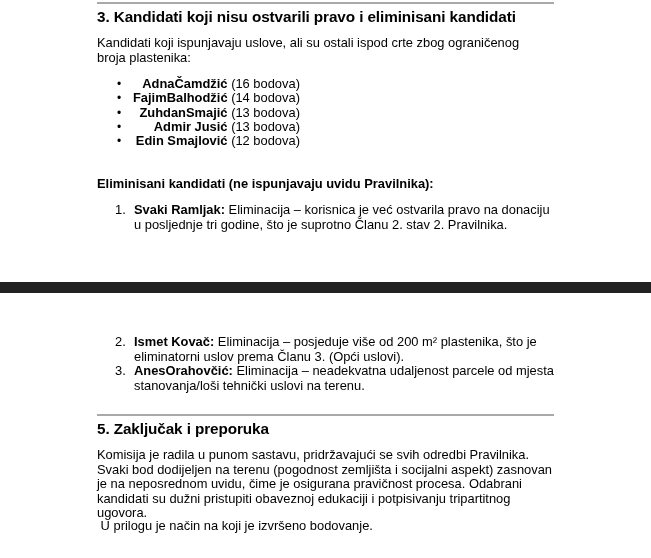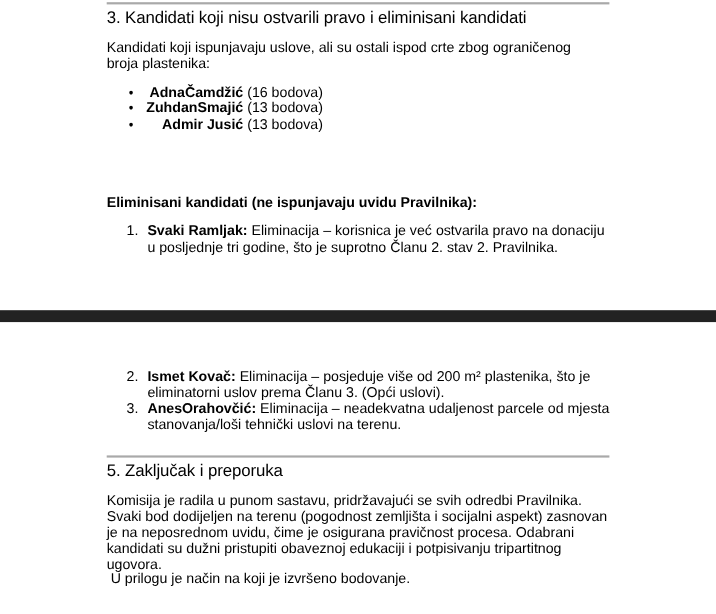--- a/index.html
+++ b/index.html
@@ -10,21 +10,21 @@
     }
     .page { position: absolute; left: 0; width: 651px; background: #fff; }
     .page1 { top: 0; height: 282px; }
     .page2 { top: 293px; height: 265px; }
     .page-gap {
       position: absolute; left: 0; top: 282px; width: 651px; height: 11px;
       background: #222222;
     }
     .rule { position: absolute; left: 97px; width: 457px; height: 2px; background: #a9a9a9; }
     .h2 {
-      position: absolute; left: 97px; font-weight: normal; font-size: 15.3px; letter-spacing: -0.1px;
+      position: absolute; left: 97px; font-weight: bold; font-size: 15.3px; letter-spacing: -0.1px;
       white-space: nowrap;
     }
     .p {
       position: absolute; left: 97px; width: 470px; font-size: 12.9px; line-height: 14.6px;
     }
     .bul { position: absolute; left: 117px; font-size: 12.9px; line-height: 14.3px; margin: 0; padding: 0; list-style: none; text-align: right; }
     .bul li { position: relative; padding-left: 16px; white-space: nowrap; }
     .bul li::before { content: "•"; position: absolute; left: 0; top: 0; font-size: 12px; }
     .num { position: absolute; left: 115px; width: 440px; font-size: 12.9px; line-height: 14.6px; margin: 0; padding: 0; list-style: none; }
     .num li { position: relative; padding-left: 19px; }
@@ -34,22 +34,24 @@
 </head>
 <body>
 
 <div class="page page1">
   <div class="rule" style="top:2px"></div>
   <div class="h2" style="top:8px">3. Kandidati koji nisu ostvarili pravo i eliminisani kandidati</div>
   <div class="p" style="top:36px; width:450px">Kandidati koji ispunjavaju uslove, ali su ostali ispod crte zbog ograničenog broja plastenika:</div>
 
   <ul class="bul" style="top:77px">
     <li><b>AdnaČamdžić</b> <span>(16 bodova)</span></li>
+    <li><b>FajimBalhodžić</b> <span>(14 bodova)</span></li>
     <li><b>ZuhdanSmajić</b> <span>(13 bodova)</span></li>
     <li><b>Admir Jusić</b> <span>(13 bodova)</span></li>
+    <li><b>Edin Smajlović</b> <span>(12 bodova)</span></li>
   </ul>
 
   <div class="p" style="top:177px; font-weight:bold">Eliminisani kandidati (ne ispunjavaju uvidu Pravilnika):</div>
 
   <ol class="num" style="top:203px">
     <li><span class="n">1.</span><b>Svaki Ramljak:</b> <span>Eliminacija – korisnica je već ostvarila pravo na donaciju u posljednje tri godine, što je suprotno Članu 2. stav 2. Pravilnika.</span></li>
   </ol>
 </div>
 
 <div class="page-gap"></div>

